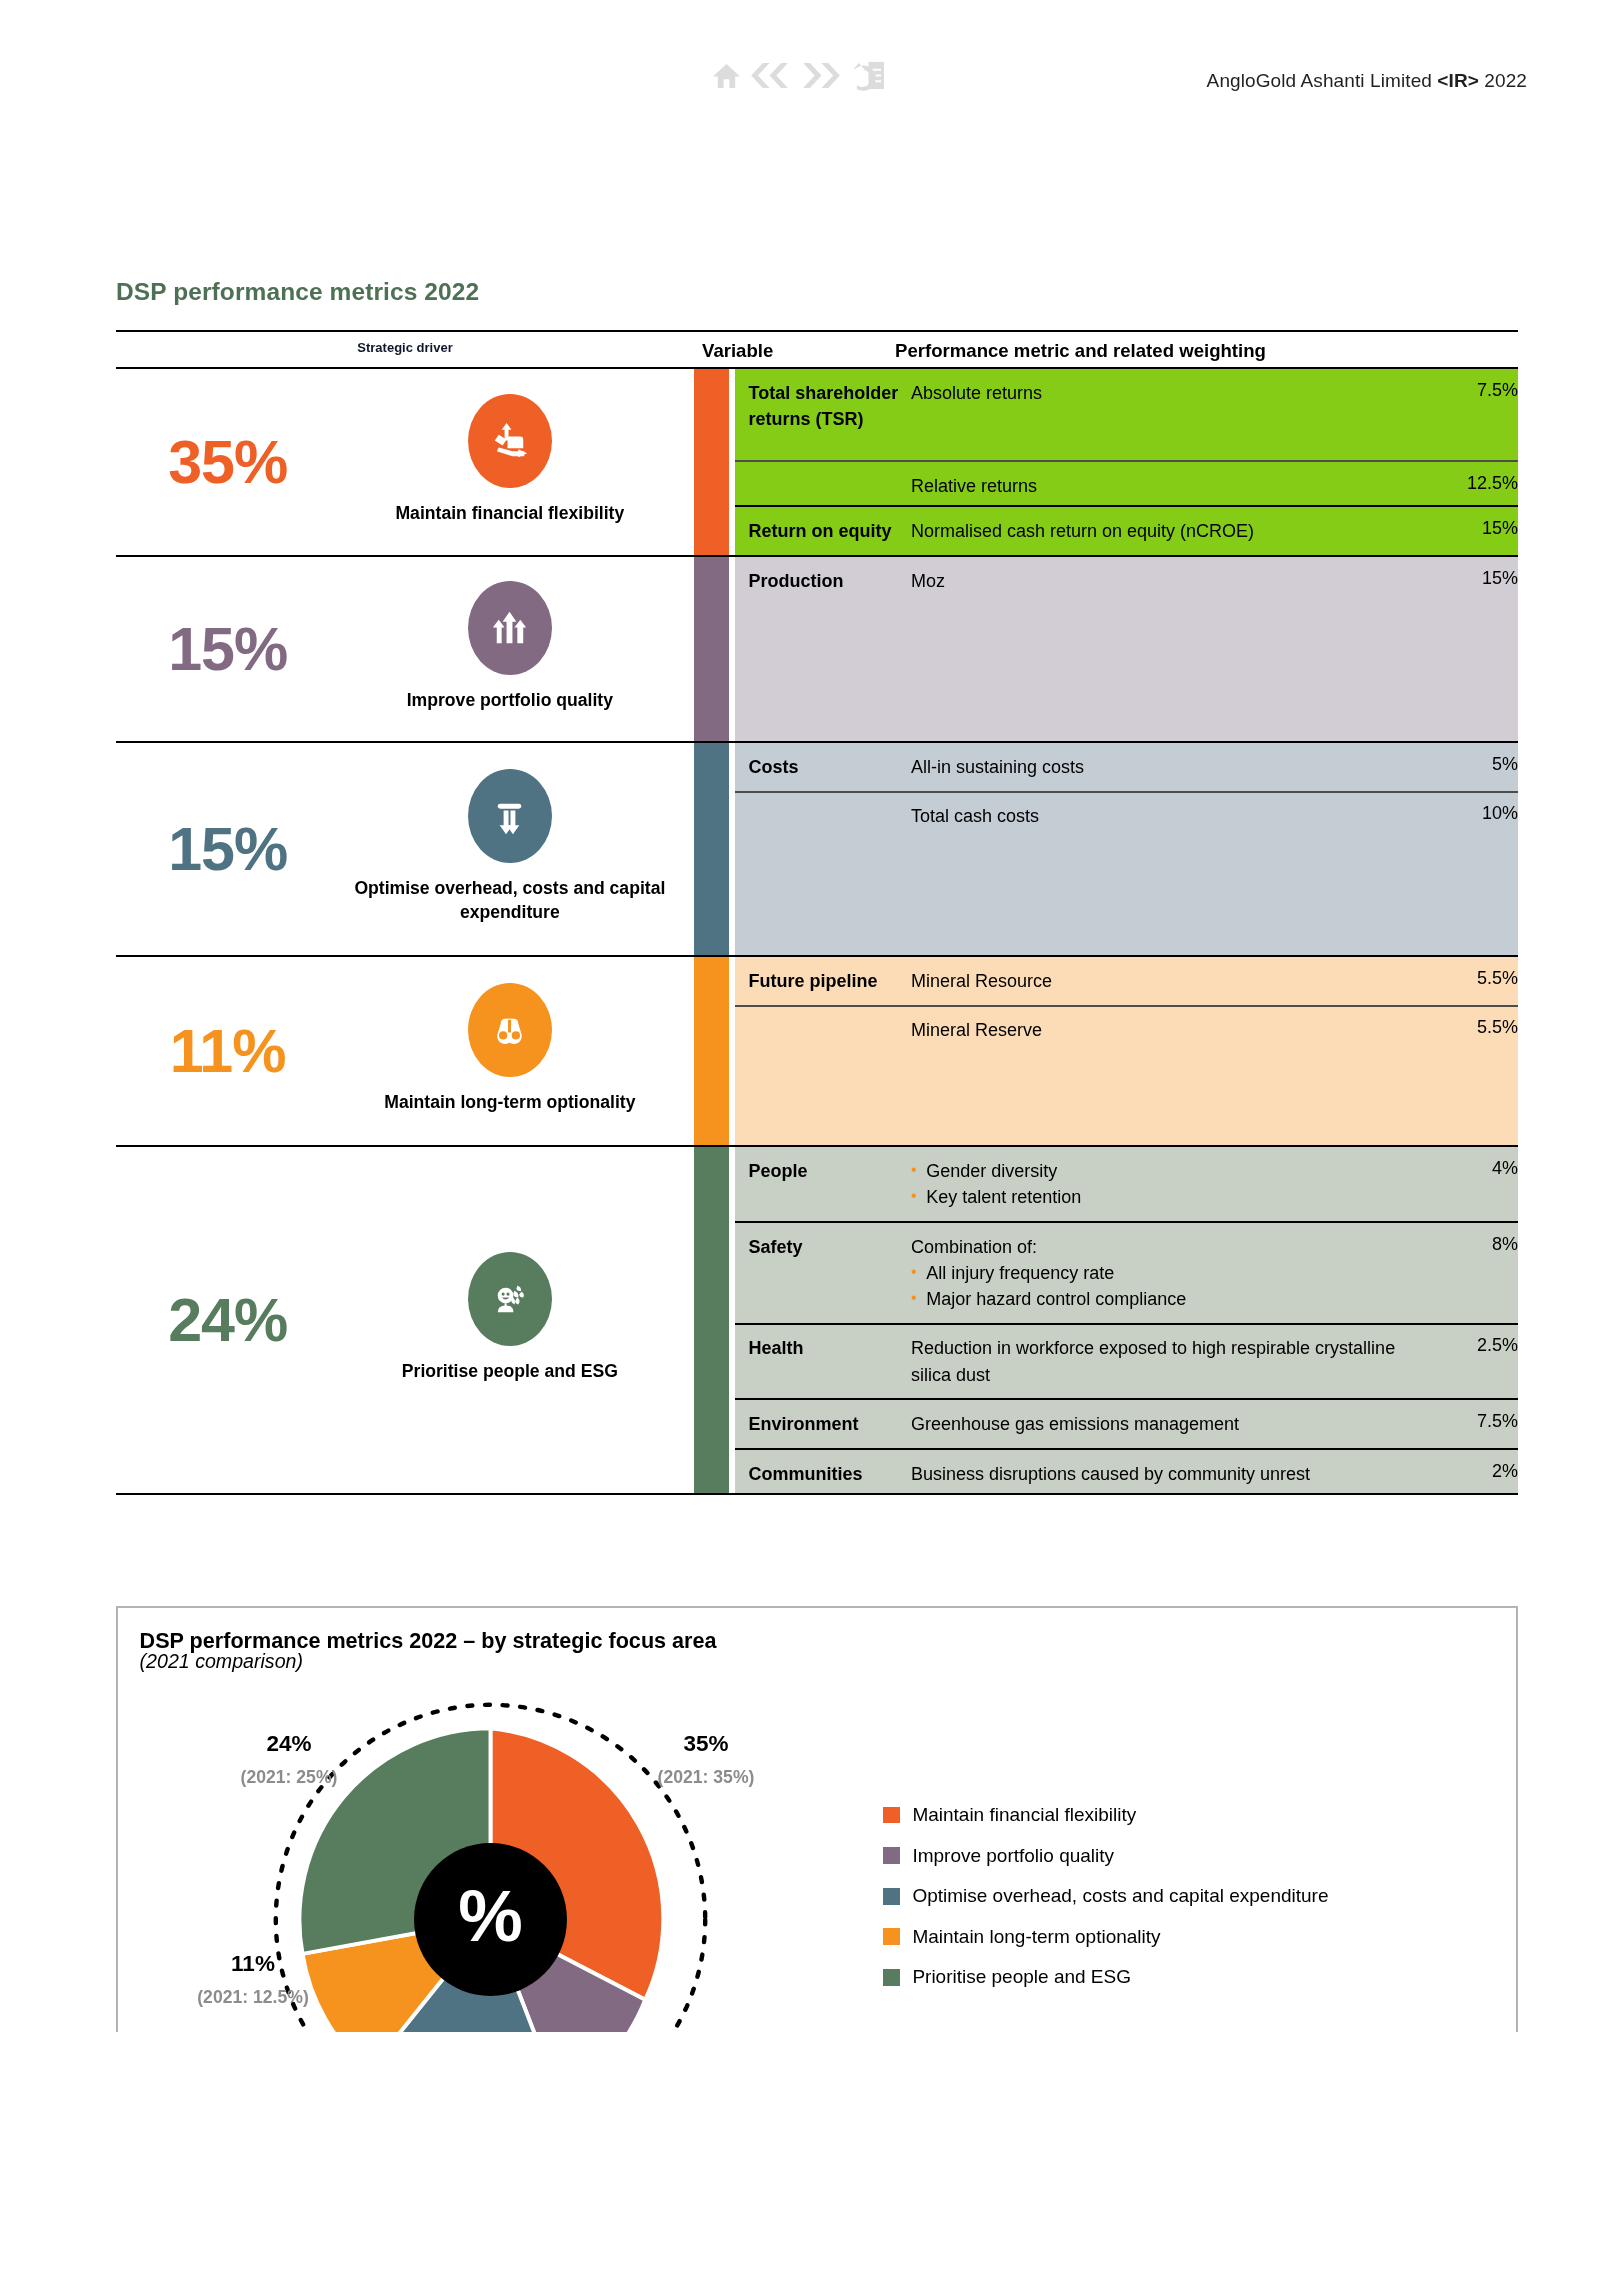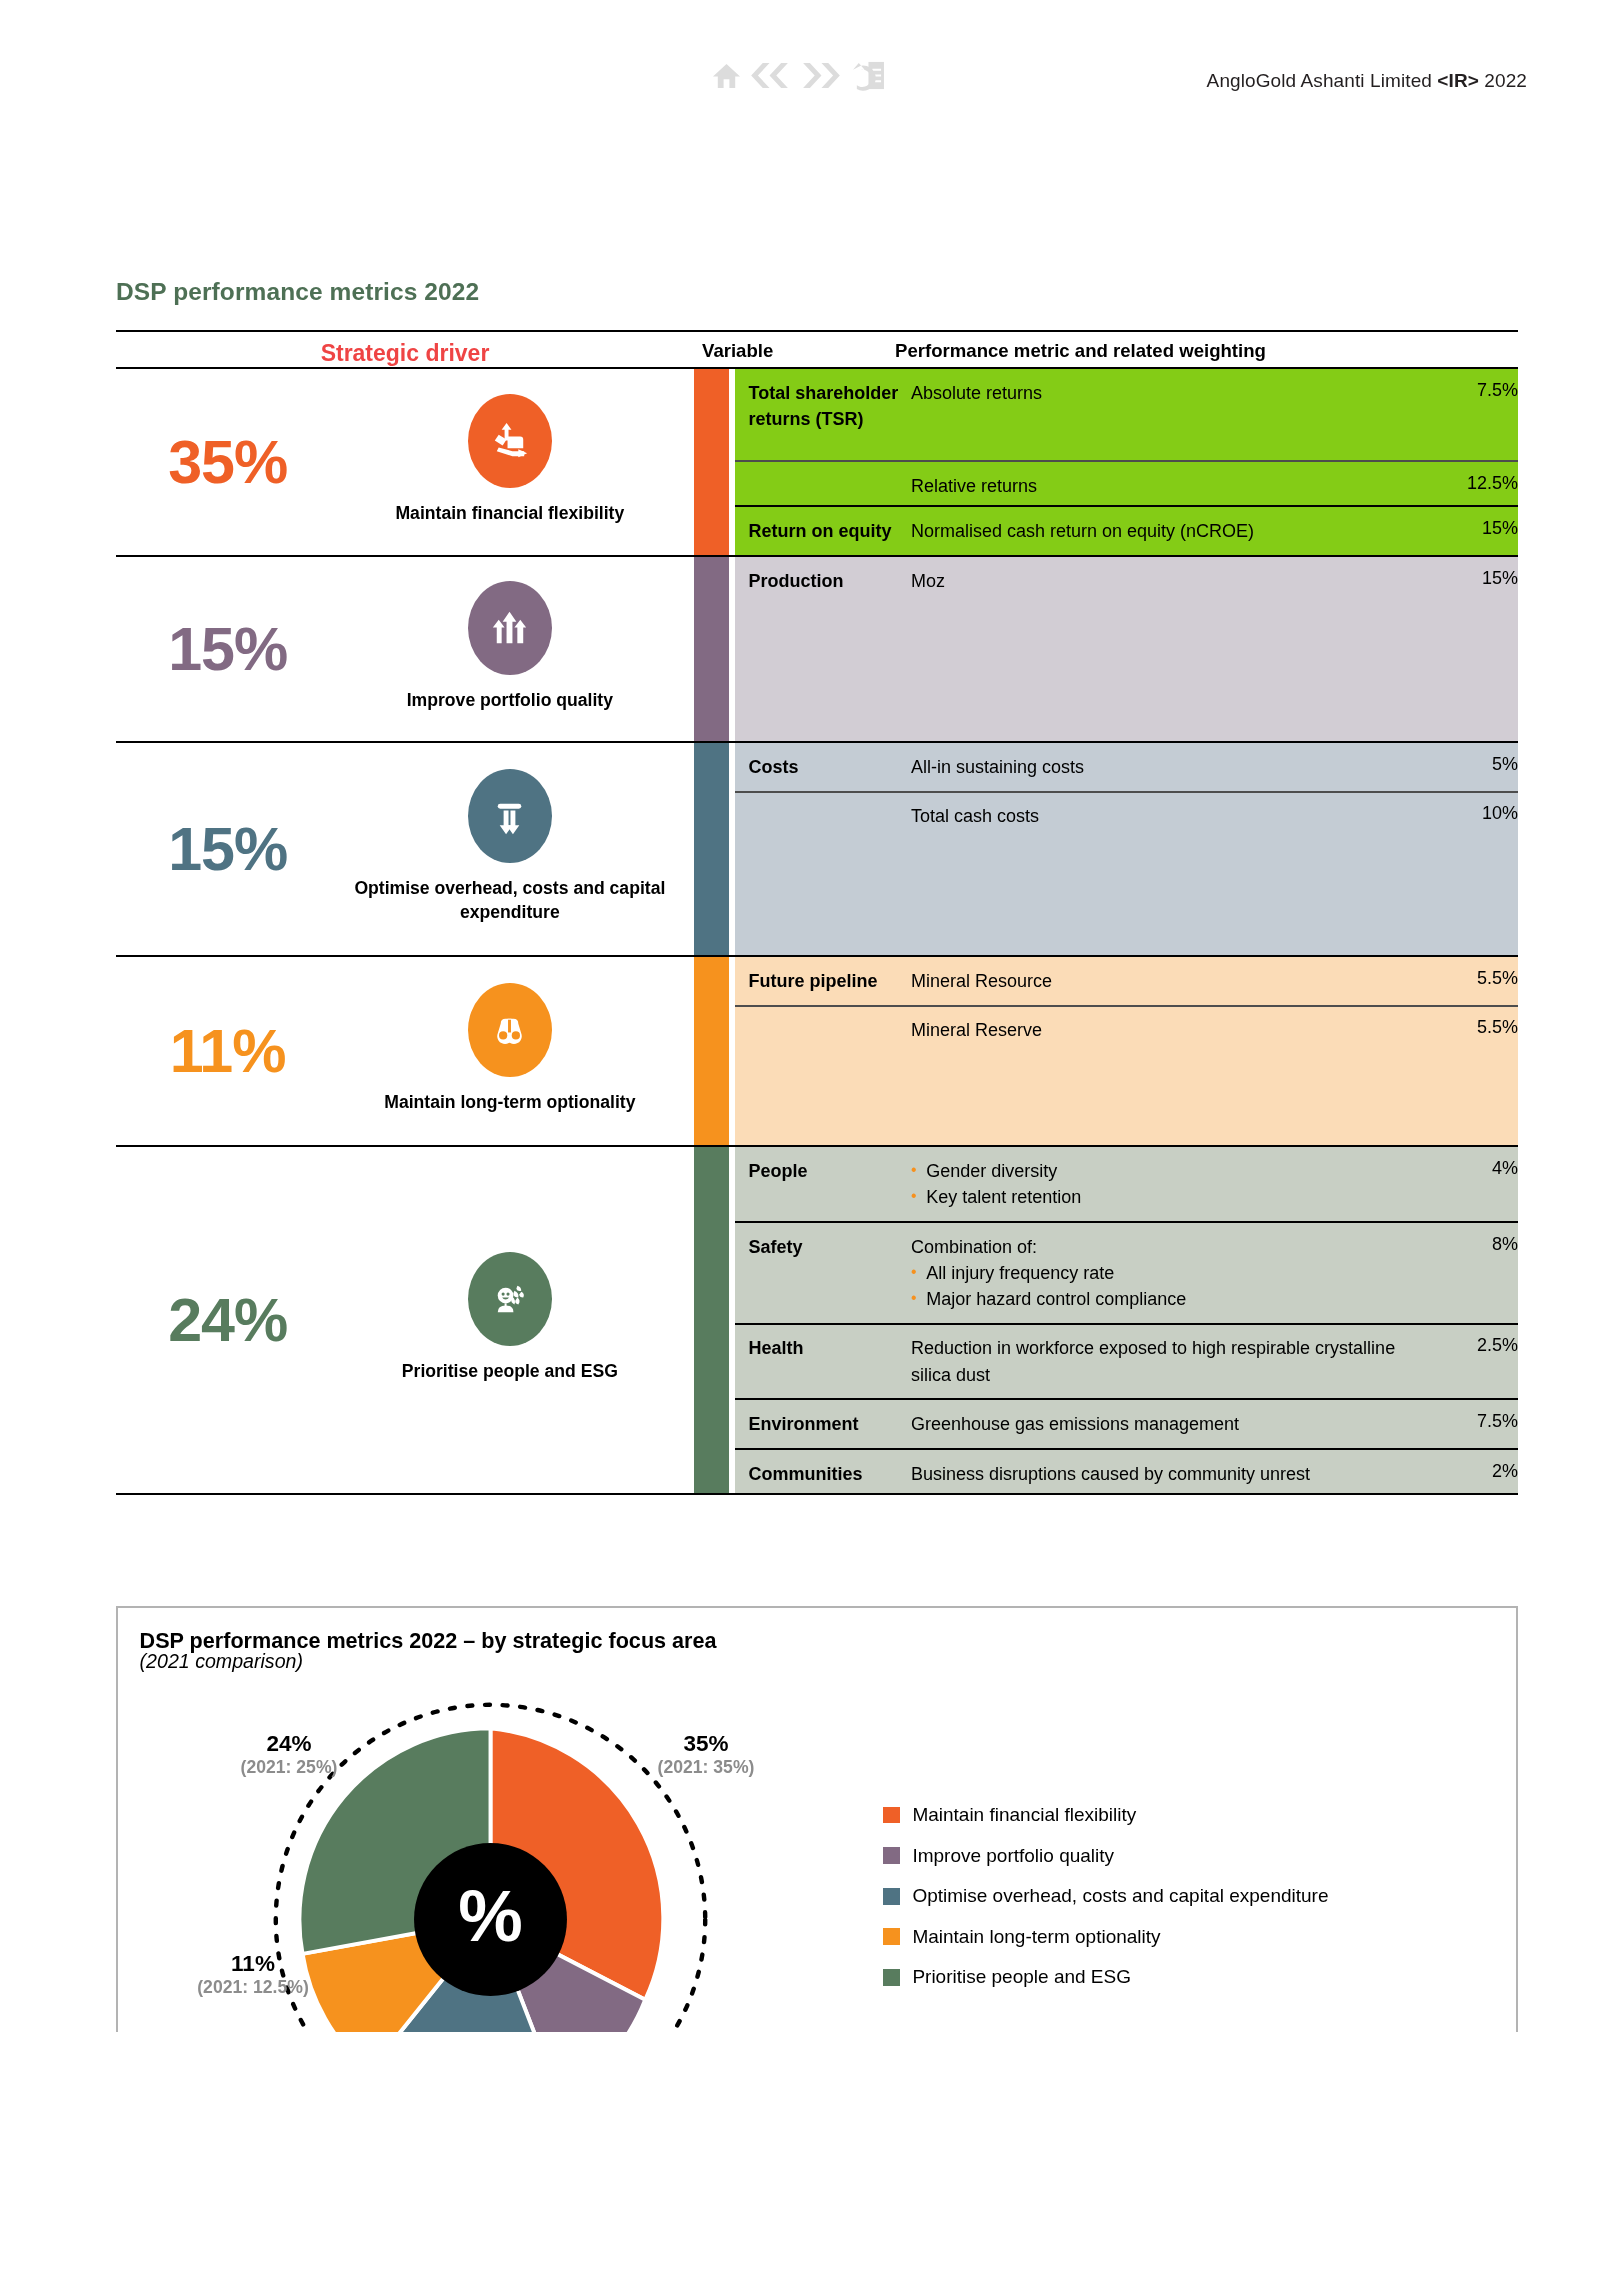--- a/index.html
+++ b/index.html
@@ -62,22 +62,22 @@
     height: 39px;
     border-top: 2.9px solid #000;
     border-bottom: 2.9px solid #000;
   }
   .th-driver {
     position: absolute;
     left: 0; top: 7.8px;
     width: 578px;
     text-align: center;
     font-weight: bold;
-    font-size: 23px;
-    color: #ef4444;
+    font-size: 13px;
+    color: #0f172a;
   }
   .th-variable {
     position: absolute;
     left: 586px; top: 7.8px;
     font-weight: bold;
     font-size: 18.6px;
     color: #000;
   }
   .th-metric {
     position: absolute;
@@ -233,21 +233,21 @@
     font-size: 22.5px;
     font-weight: bold;
     color: #000;
     display: block;
   }
   .dlabel .small {
     font-size: 17.6px;
     font-weight: bold;
     color: #8c8c8c;
     display: block;
-    margin-top: 0;
+    margin-top: 10px;
   }
 
   .legend {
     position: absolute;
     left: 765px; top: 196px;
   }
   .legend-item {
     display: flex;
     align-items: center;
     margin-bottom: 18.6px;

